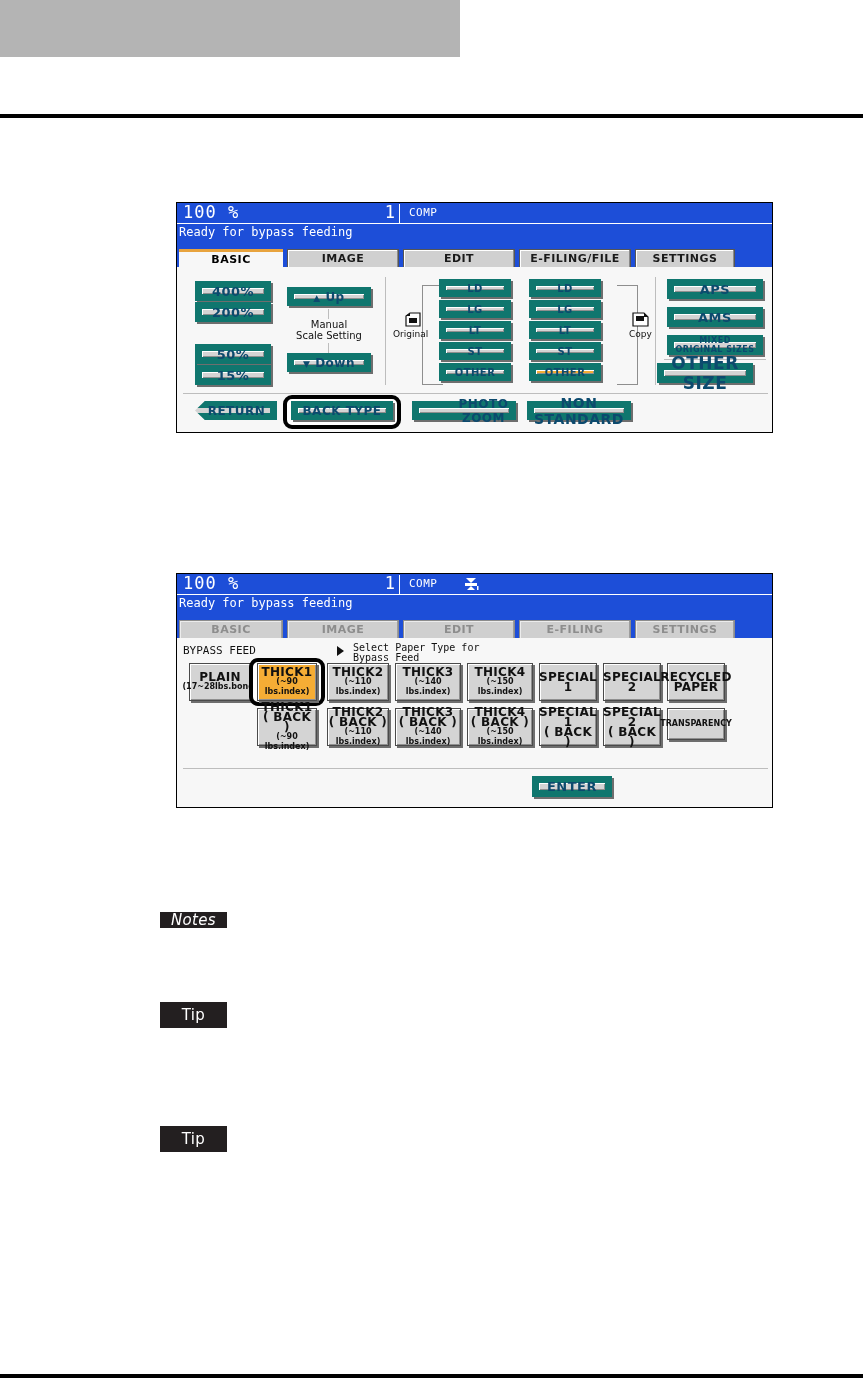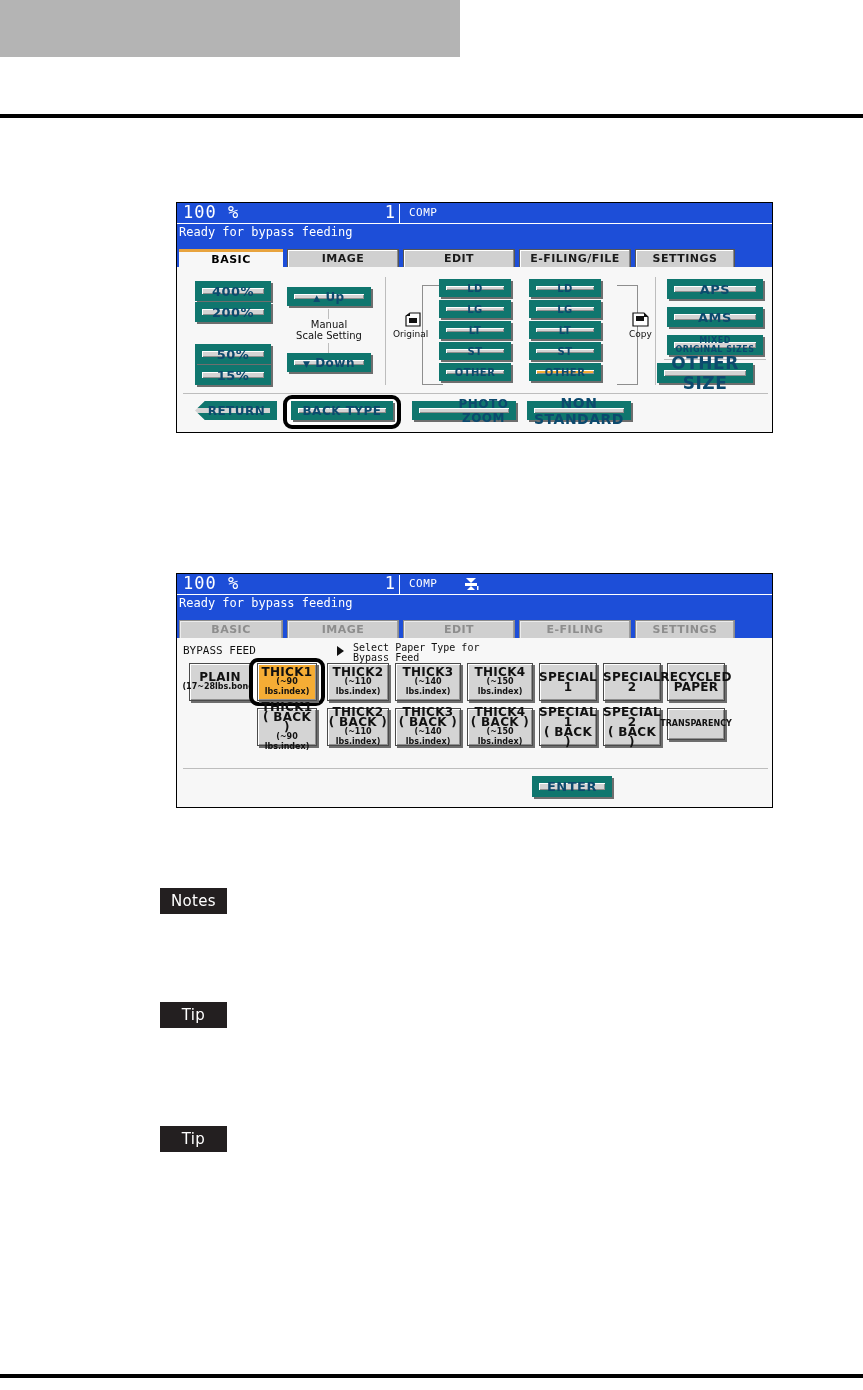--- a/index.html
+++ b/index.html
@@ -336,21 +336,21 @@
       </div>
 
     <div class="hsep" style="left:6px;top:130px;width:585px;height:1px;"></div>
 
     <div class="btn" style="left:355px;top:138px;width:80px;height:21px;font-size:13px;">
       <span>ENTER</span>
       </div>
   </div>
 </div>
 
-<div class="chip" style="left:160px;top:888px;width:67px;height:26px;">
+<div class="chip" style="left:160px;top:912px;width:67px;height:16px;font-style:italic;">
   <span>Notes</span>
 </div>
 <div class="chip" style="left:160px;top:1002px;width:67px;height:26px;">
   <span>Tip</span>
 </div>
 <div class="chip" style="left:160px;top:1126px;width:67px;height:26px;">
   <span>Tip</span>
 </div>
 
 </body></html>

